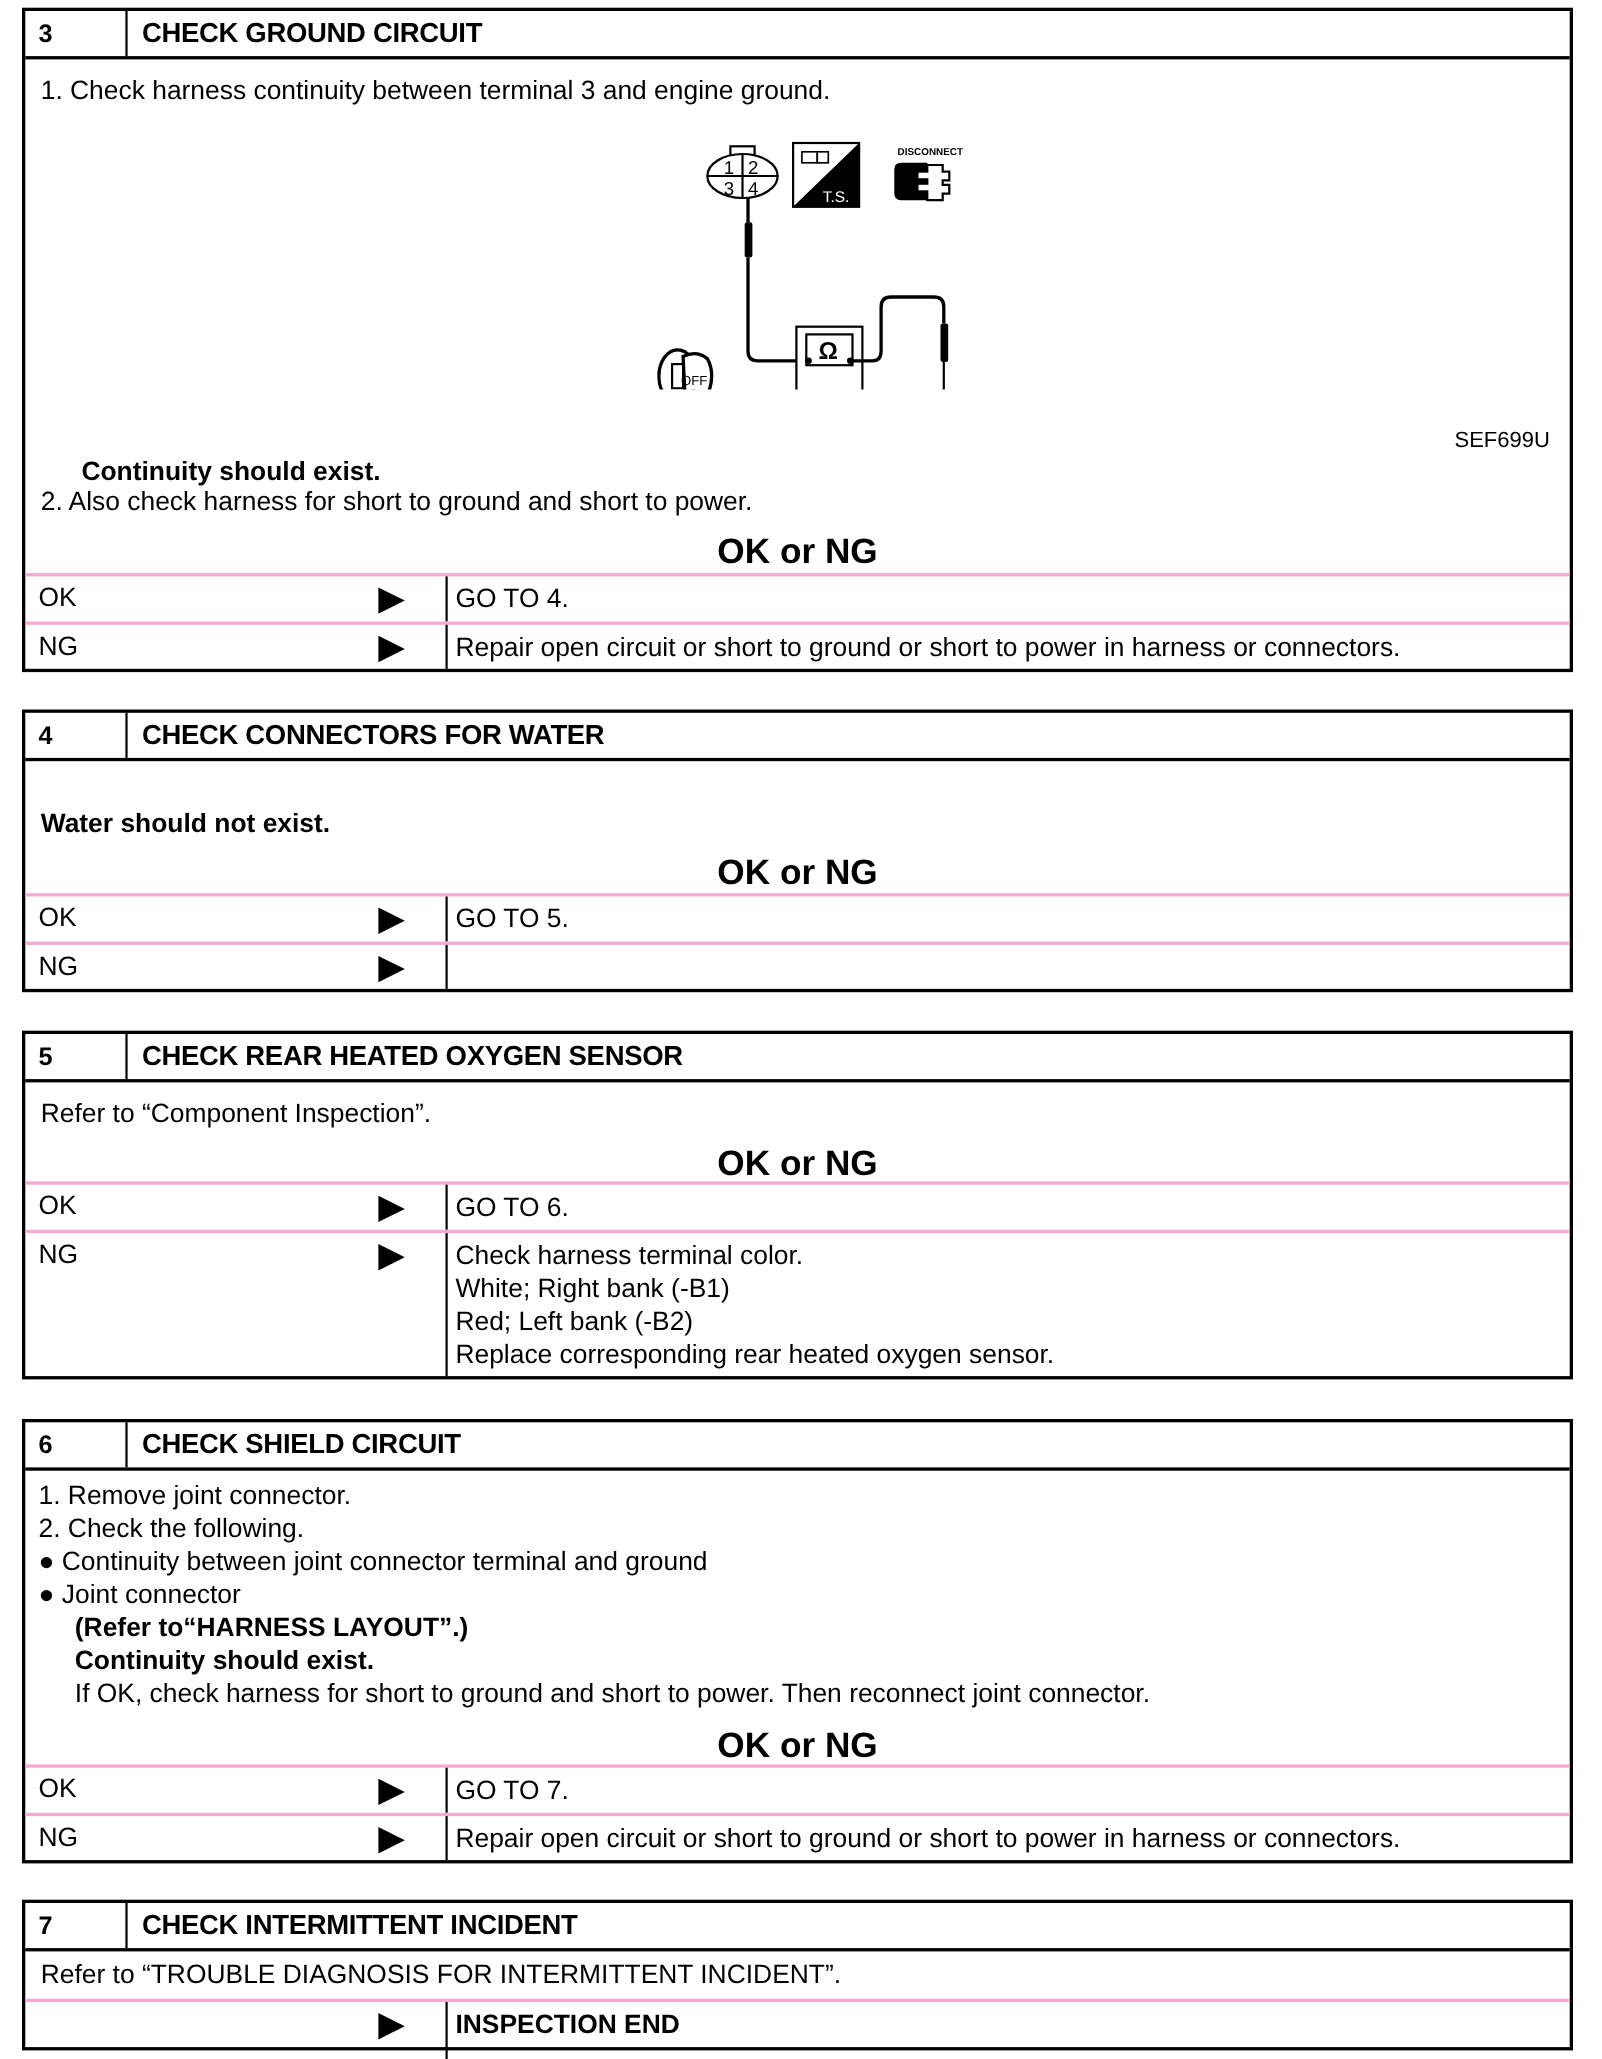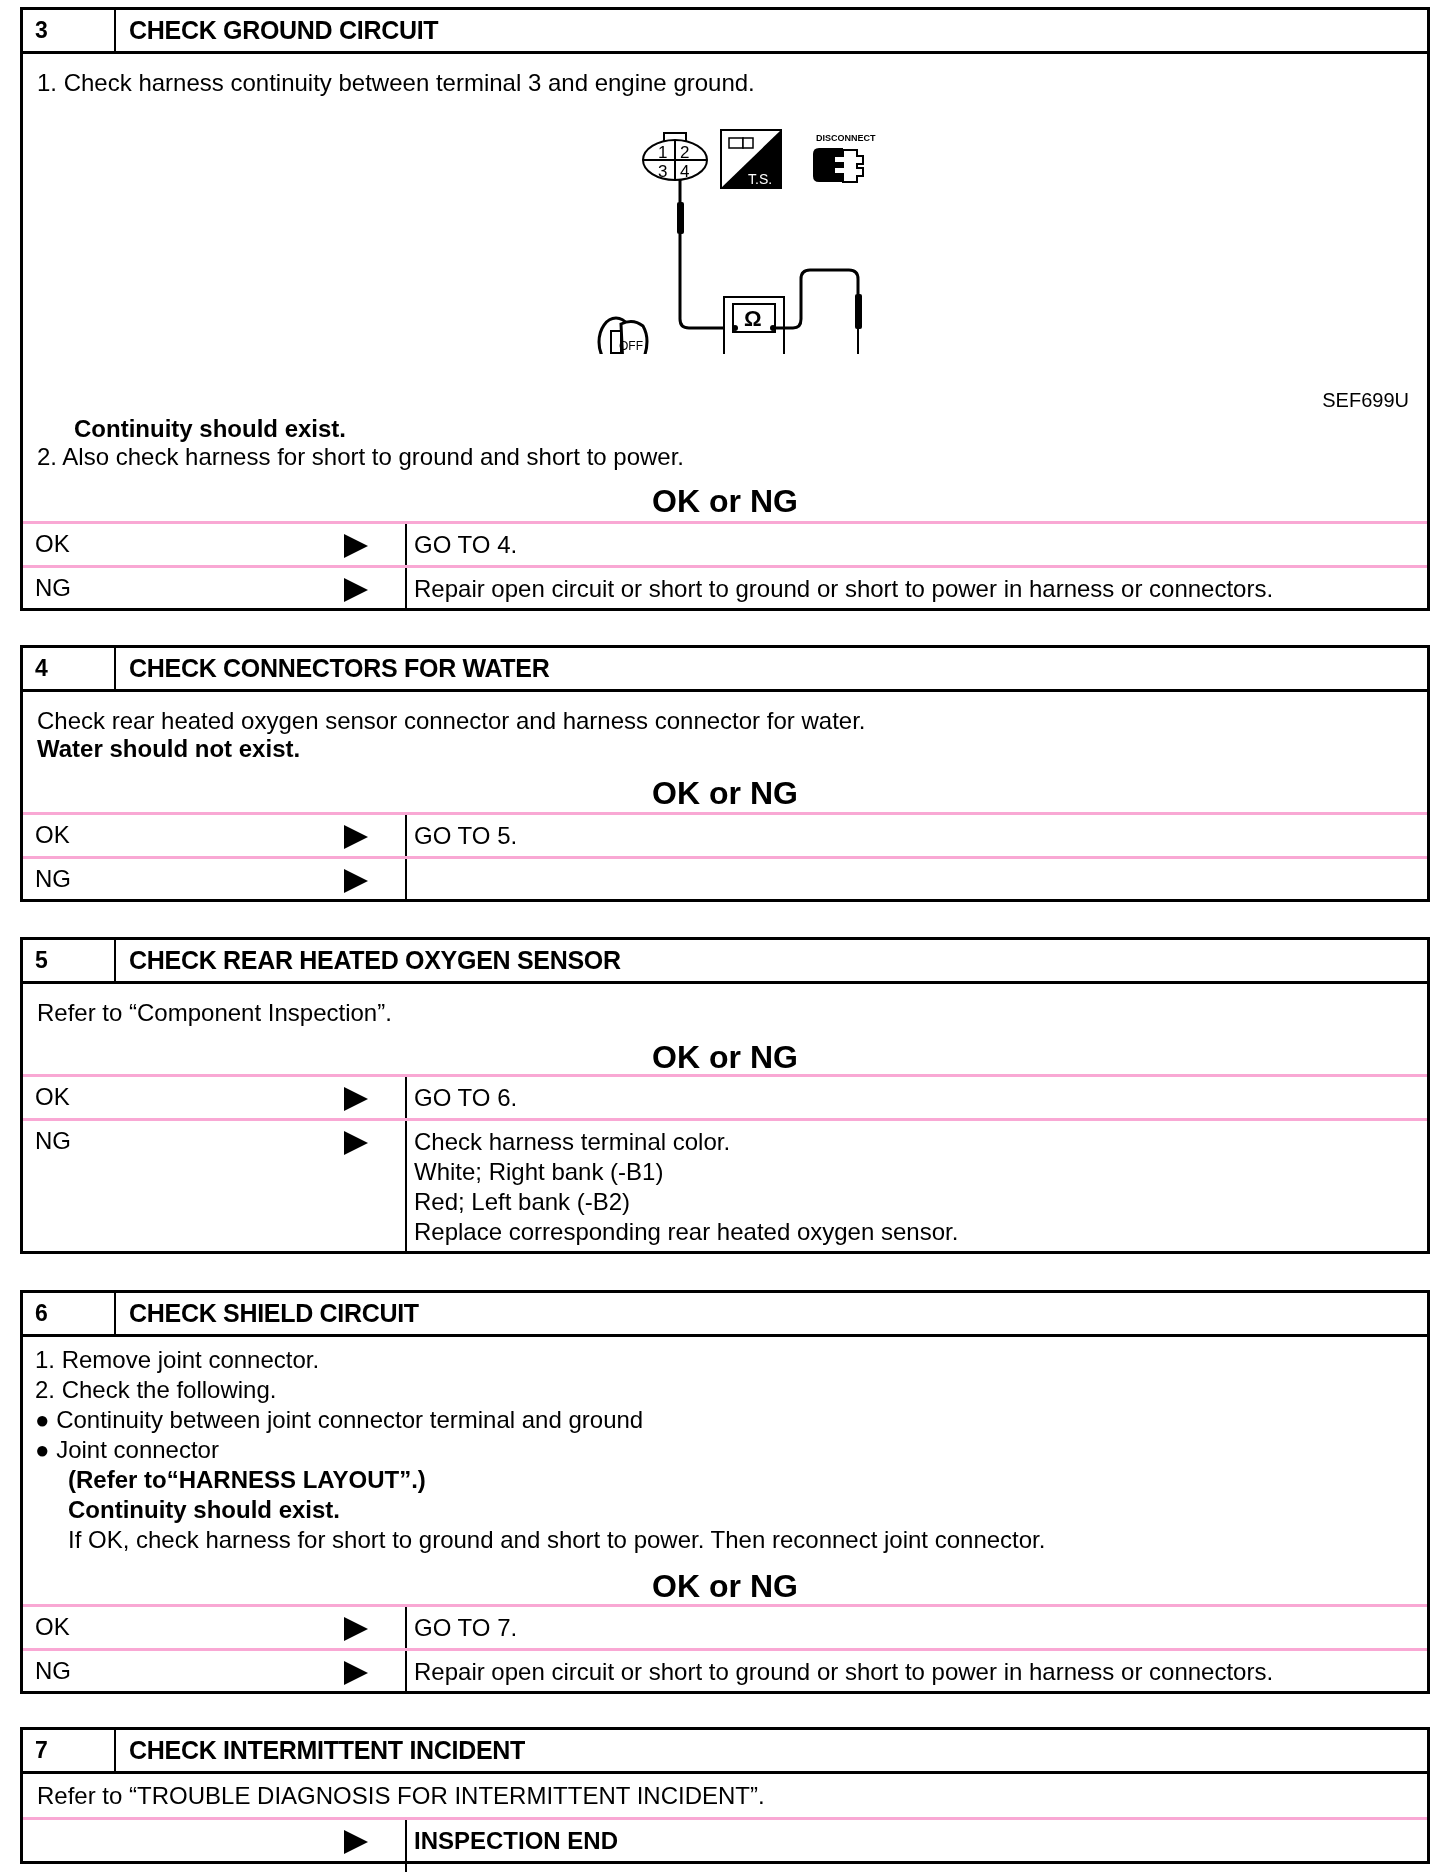--- a/index.html
+++ b/index.html
@@ -111,21 +111,20 @@
     <div class="res">Repair open circuit or short to ground or short to power in harness or connectors.</div>
   </div>
 </div>
 
 <div class="box" style="top:645px;height:257px;">
   <div class="hdr">
     <div class="num">4</div>
     <div class="title">CHECK CONNECTORS FOR WATER</div>
   </div>
   <div class="body" style="top:44px;height:120px;">
-    <div class="line" style="top:14px;">Check rear heated oxygen sensor connector and harness connector for water.</div>
     <div class="line bold" style="top:42px;">Water should not exist.</div>
     <div class="okng" style="top:86px;">OK or NG</div>
   </div>
   <div class="row" style="top:164px;height:44px;">
     <div class="lbl">OK</div>
     <div class="arrow"></div>
     <div class="div"></div>
     <div class="res">GO TO 5.</div>
   </div>
   <div class="row" style="top:208px;height:43px;">

